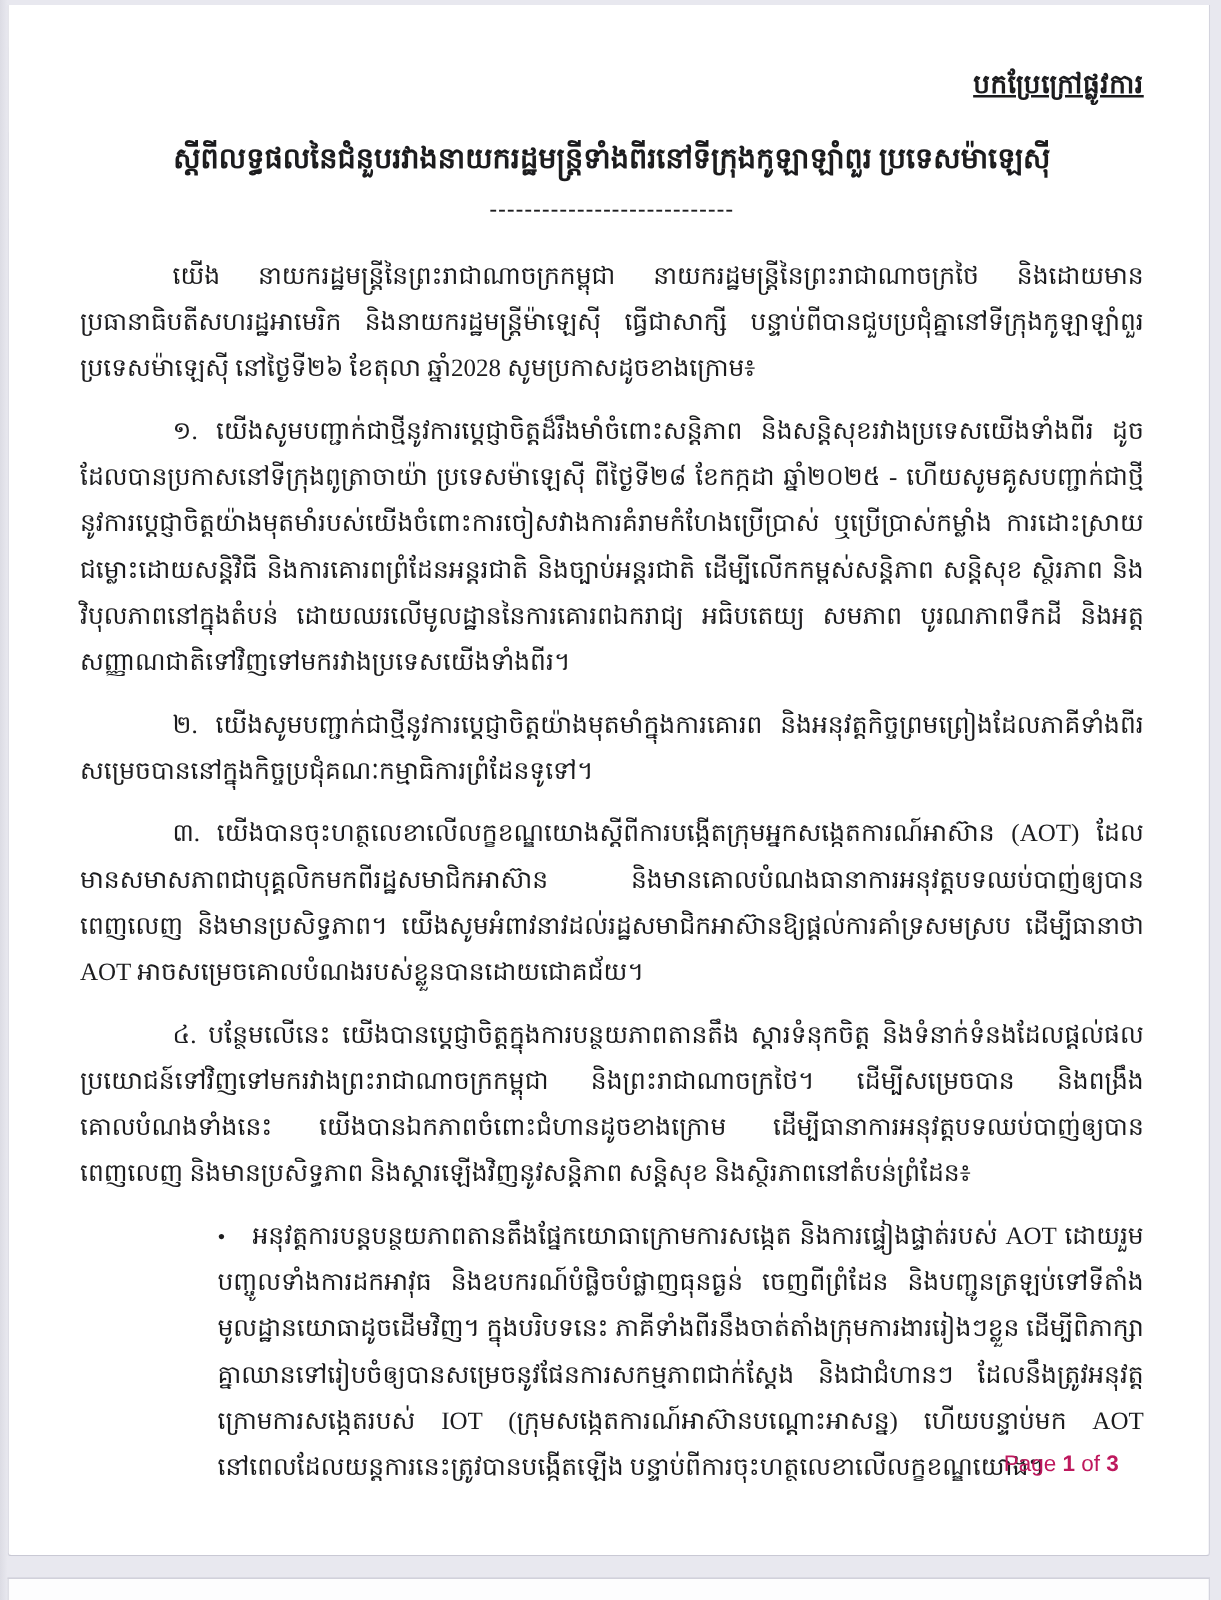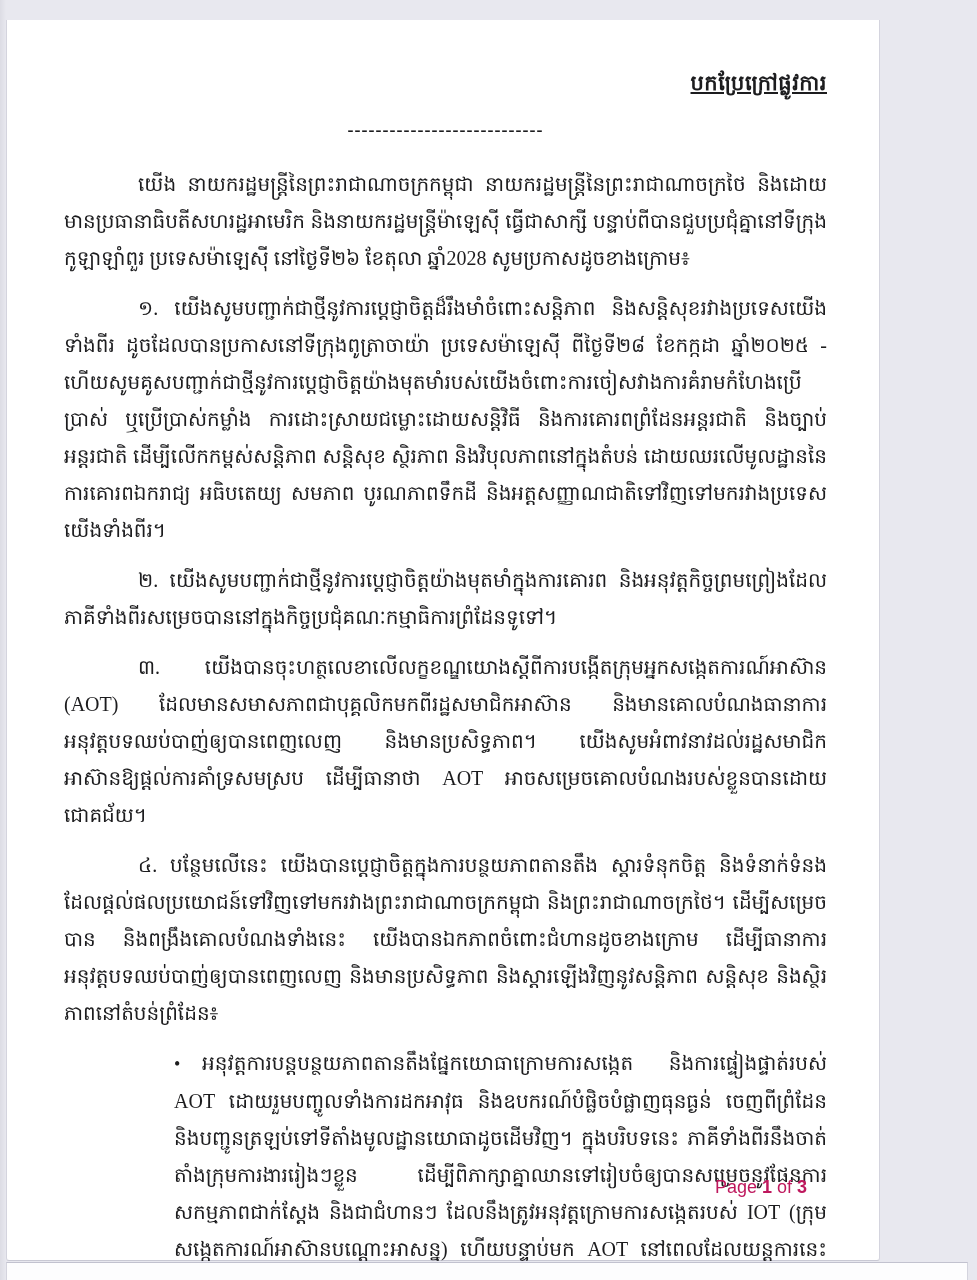--- a/index.html
+++ b/index.html
@@ -14,30 +14,29 @@
   .viewer {
     position: relative;
     width: 977px;
     height: 1280px;
     background: linear-gradient(90deg, #dcdce4 0px, #e8e8ef 6px, #e8e8ef 100%);
   }
   .page {
     position: absolute;
     left: 6px;
     top: 4px;
-    width: 874px;
+    width: 962px;
     height: 1241px;
     background: #ffffff;
     border-left: 1px solid #d4d4de;
     border-right: 1px solid #d4d4de;
     border-bottom: 1px solid #c9c9d4;
     border-radius: 0 0 3px 3px;
     box-sizing: border-box;
     color: #1c1c1e;
-    margin-top: 16px;
   }
   .page-next {
     position: absolute;
     left: 6px;
     top: 1262px;
     width: 962px;
     height: 18px;
     background: #fdfdfe;
     border-left: 1px solid #d4d4de;
     border-right: 1px solid #d4d4de;
@@ -109,20 +108,21 @@
 <body>
 
 <div class="viewer">
 
   <div class="page">
     <div class="content">
 
       <div class="header-note">បកប្រែក្រៅផ្លូវការ</div>
 
       <div class="title">
+        <div>ស្តីពីលទ្ធផលនៃជំនួបរវាងនាយករដ្ឋមន្ត្រីទាំងពីរនៅទីក្រុងកូឡាឡាំពួរ ប្រទេសម៉ាឡេស៊ី</div>
       </div>
 
       <div class="separator">----------------------------</div>
 
       <div class="body-text">
 
         <p class="para">យើង នាយករដ្ឋមន្ត្រីនៃព្រះរាជាណាចក្រកម្ពុជា នាយករដ្ឋមន្ត្រីនៃព្រះរាជាណាចក្រថៃ និងដោយមានប្រធានាធិបតីសហរដ្ឋអាមេរិក និងនាយករដ្ឋមន្ត្រីម៉ាឡេស៊ី ធ្វើជាសាក្សី បន្ទាប់ពីបានជួបប្រជុំគ្នានៅទីក្រុងកូឡាឡាំពួរ ប្រទេសម៉ាឡេស៊ី នៅថ្ងៃទី២៦ ខែតុលា ឆ្នាំ2028 សូមប្រកាសដូចខាងក្រោម៖</p>
 
         <p class="para">១. យើងសូមបញ្ជាក់ជាថ្មីនូវការប្តេជ្ញាចិត្តដ៏រឹងមាំចំពោះសន្តិភាព និងសន្តិសុខរវាងប្រទេសយើងទាំងពីរ ដូចដែលបានប្រកាសនៅទីក្រុងពូត្រាចាយ៉ា ប្រទេសម៉ាឡេស៊ី ពីថ្ងៃទី២៨ ខែកក្កដា ឆ្នាំ២០២៥ - ហើយសូមគូសបញ្ជាក់ជាថ្មីនូវការប្តេជ្ញាចិត្តយ៉ាងមុតមាំរបស់យើងចំពោះការចៀសវាងការគំរាមកំហែងប្រើប្រាស់ ឬប្រើប្រាស់កម្លាំង ការដោះស្រាយជម្លោះដោយសន្តិវិធី និងការគោរពព្រំដែនអន្តរជាតិ និងច្បាប់អន្តរជាតិ ដើម្បីលើកកម្ពស់សន្តិភាព សន្តិសុខ ស្ថិរភាព និងវិបុលភាពនៅក្នុងតំបន់ ដោយឈរលើមូលដ្ឋាននៃការគោរពឯករាជ្យ អធិបតេយ្យ សមភាព បូរណភាពទឹកដី និងអត្តសញ្ញាណជាតិទៅវិញទៅមករវាងប្រទេសយើងទាំងពីរ។</p>
 

